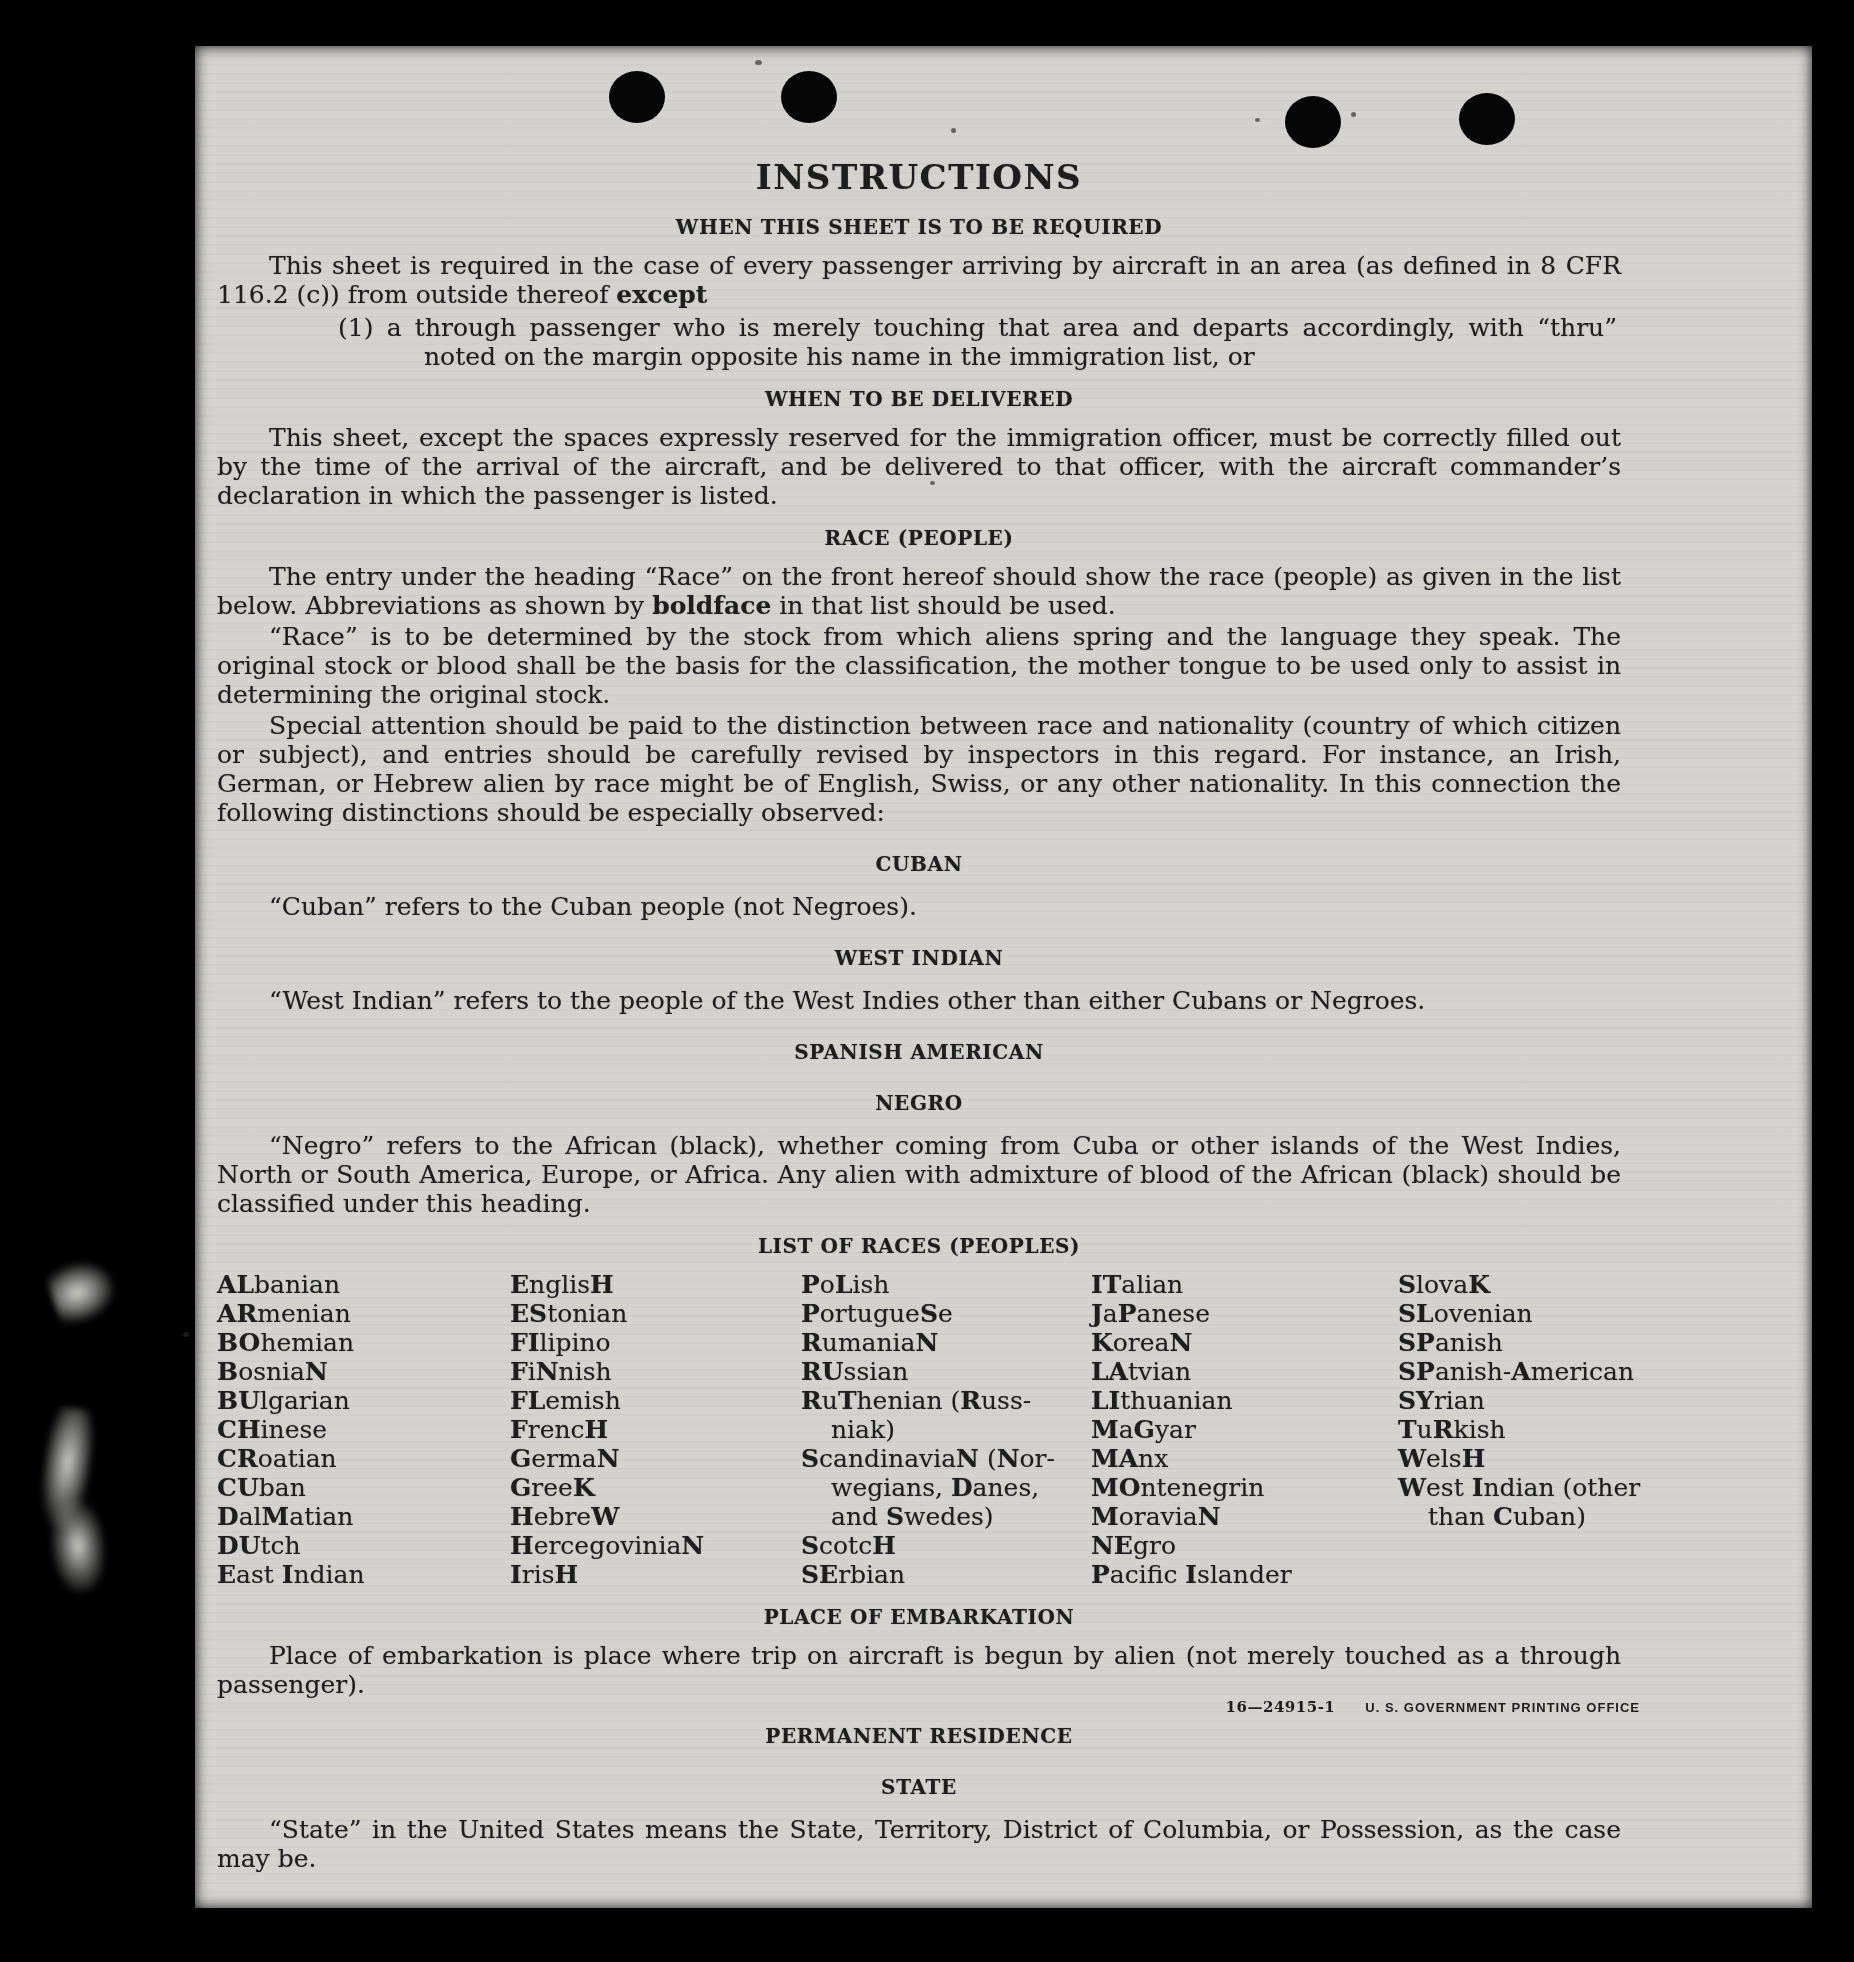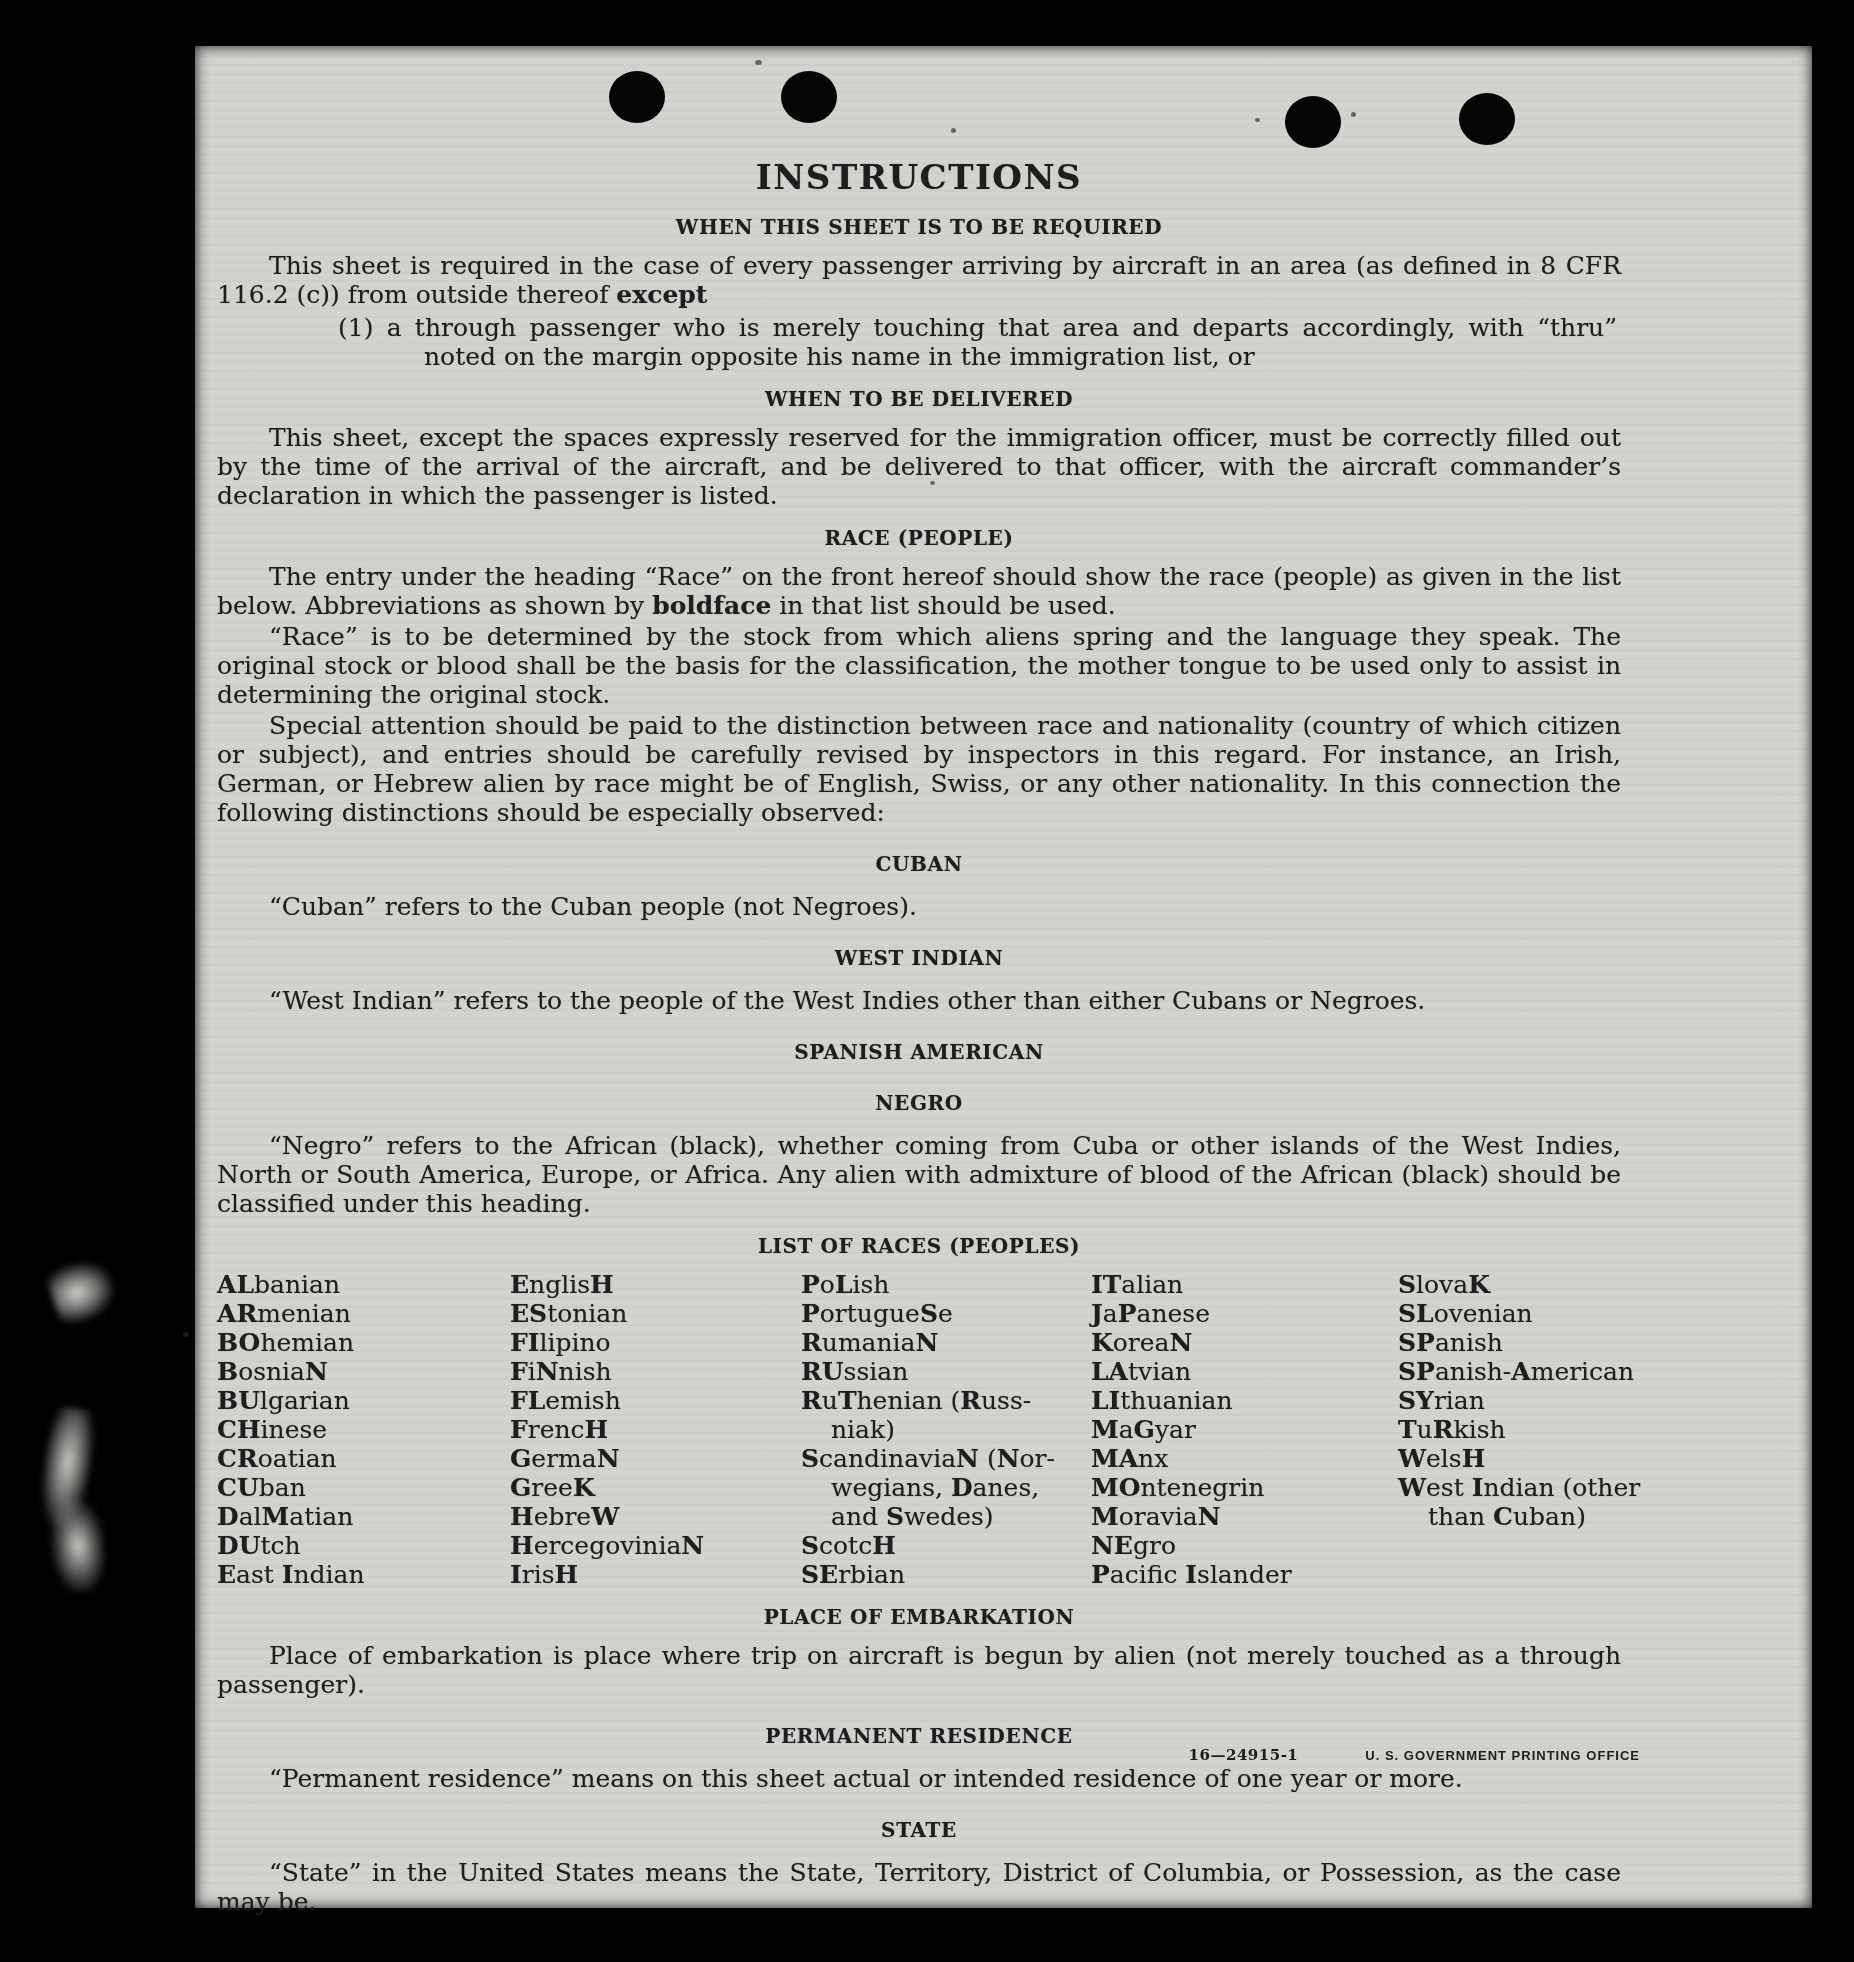--- a/index.html
+++ b/index.html
@@ -59,22 +59,22 @@
   }
   .race-col{flex:0 0 auto;}
   .race-col:nth-child(1){width:293px;}
   .race-col:nth-child(2){width:291px;}
   .race-col:nth-child(3){width:290px;}
   .race-col:nth-child(4){width:307px;}
   .race-col:nth-child(5){width:223px;}
   .race-line{white-space:nowrap;}
   .race-line.cont{padding-left:30px;}
   .doc-footer{
-    position:absolute;left:1055px;top:1700px;width:390px;
-    display:flex;align-items:baseline;justify-content:flex-end;gap:67px;
+    position:absolute;left:1055px;top:1652px;width:390px;
+    display:flex;align-items:baseline;justify-content:flex-end;gap:30px;
     white-space:nowrap;
   }
   .footer-code{font-weight:bold;font-size:15px;letter-spacing:.5px;}
   .footer-office{
     font-family:"Liberation Sans", sans-serif;font-weight:bold;
     font-size:13px;letter-spacing:1px;
   }
 </style>
 </head>
 <body>
@@ -287,21 +287,20 @@
             <div class="race-line"><b>W</b>est <b>I</b>ndian (other</div>
             <div class="race-line cont">than <b>C</b>uban)</div>
           </div>
         </div>
       </div>
 
     <div class="sec-head">PLACE OF EMBARKATION</div>
     <p class="para">Place of embarkation is place where trip on aircraft is begun by alien (not merely touched as a through passenger).</p>
 
     <div class="sec-head spaced">PERMANENT RESIDENCE</div>
-    <p class="para">“Permanent residence” means on this sheet actual or intended residence of one year or more.</p>
 
     <div class="sec-head spaced">STATE</div>
     <p class="para">“State” in the United States means the State, Territory, District of Columbia, or Possession, as the case may be.</p>
 
   </div>
 
   <div class="doc-footer">
     <span class="footer-code">16—24915-1</span>
     <span class="footer-office">U. S. GOVERNMENT PRINTING OFFICE</span>
   </div>

